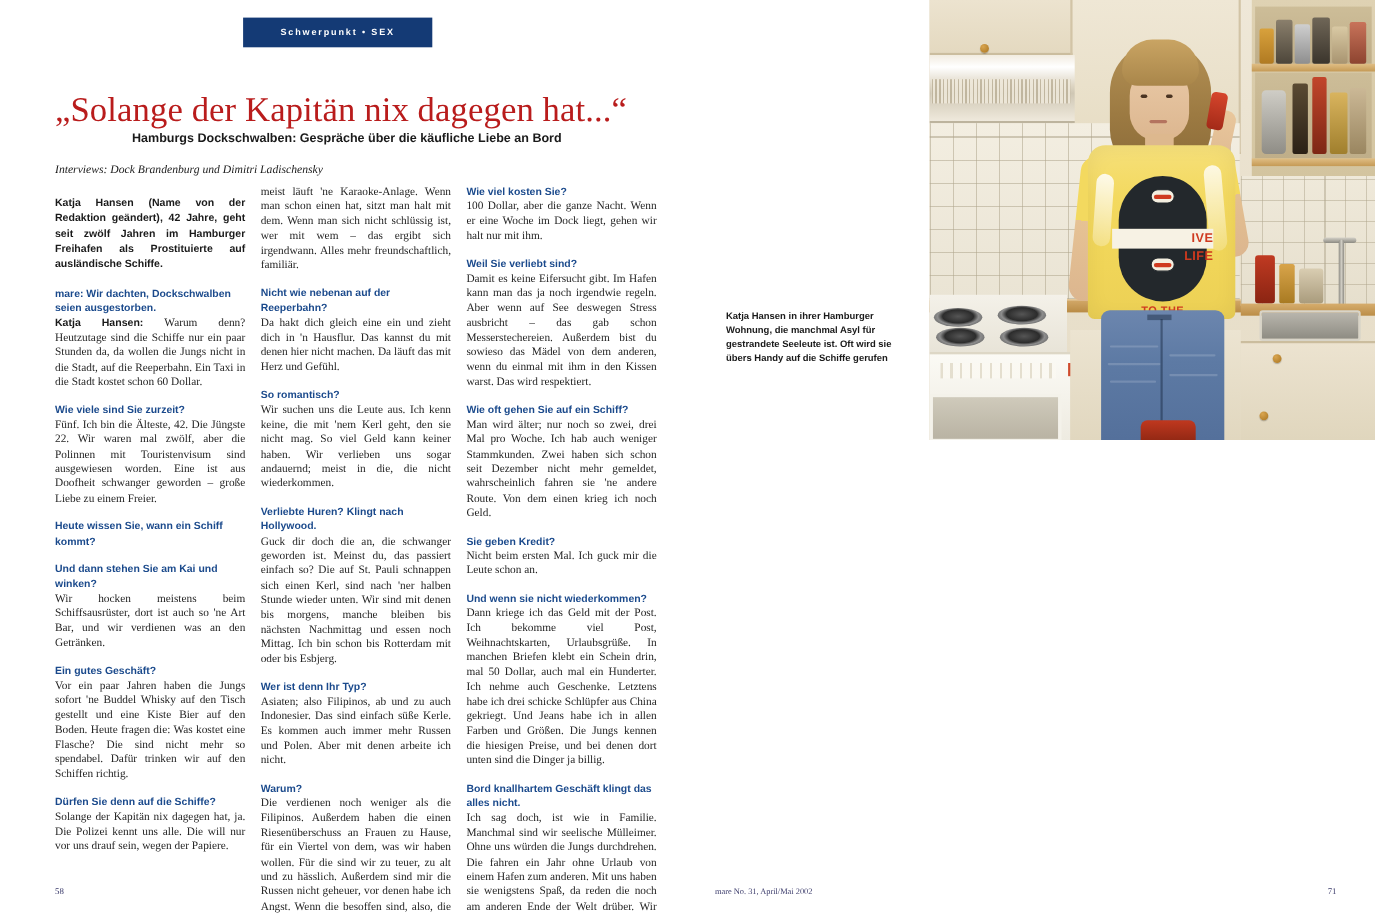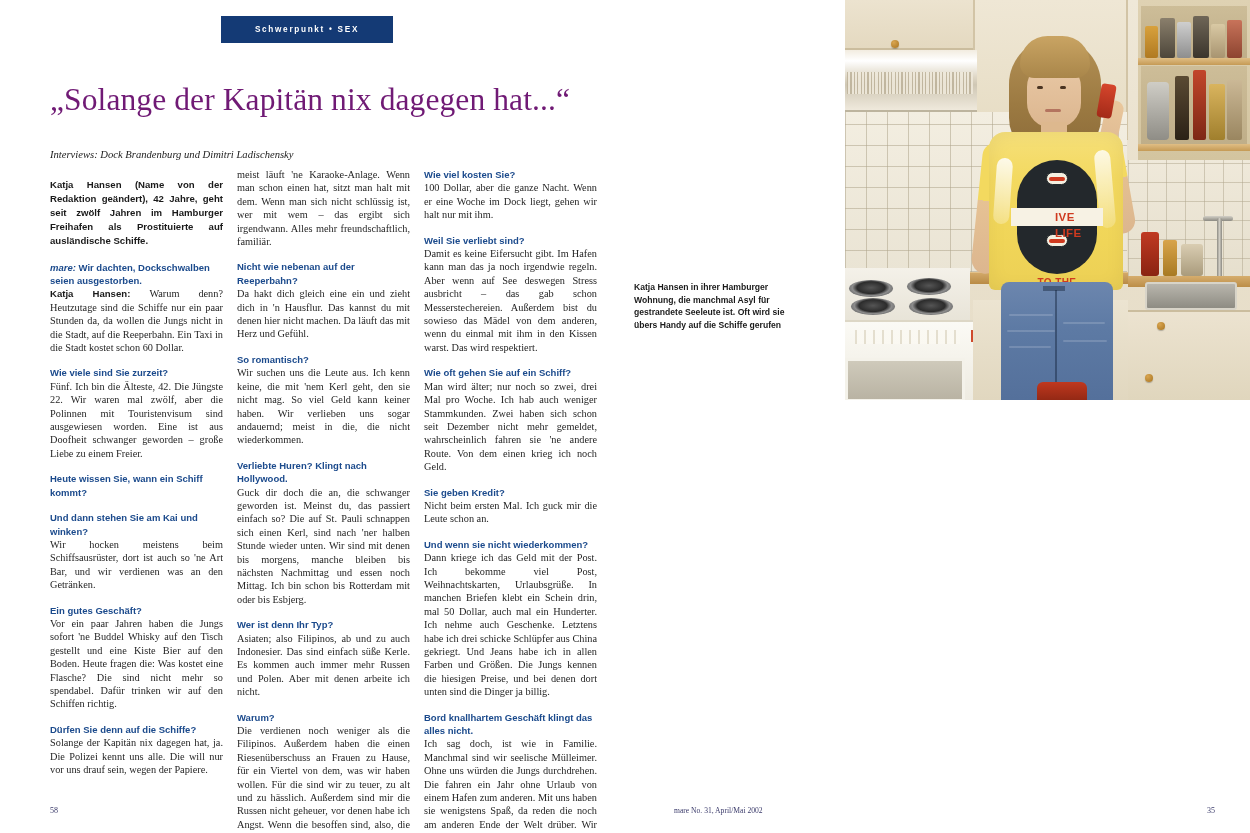--- a/index.html
+++ b/index.html
@@ -31,21 +31,21 @@
     font-size: 8.2px;
     font-weight: bold;
     letter-spacing: 1.7px;
   }
   .headline {
     position: absolute;
     left: 50px; top: 82px; width: 562px;
     font-family: "Liberation Serif", serif;
     font-size: 31.5px;
     font-weight: normal;
-    color: #701a75;
+    color: #b91c1c;
     letter-spacing: 0.1px;
     white-space: nowrap;
   }
   .subhead {
     position: absolute;
     left: 120px; top: 120px; width: 500px;
     font-size: 11.4px;
     font-weight: bold;
     color: #1a1a1a;
     text-align: left;
@@ -87,21 +87,20 @@
     color: #1b4a8c;
     line-height: 13.4px;
     margin-top: 12px;
     margin-bottom: 0px;
   }
   .q:first-child { margin-top: 0; }
   .q.lead { color: #1b4a8c; }
   .q .mare-mark {
     font-weight: bold;
     color: #1b4a8c;
-    font-style: italic;
   }
   .a {
     font-family: "Liberation Serif", serif;
     font-size: 10.3px;
     color: #1f1f1f;
     line-height: 13.4px;
     text-align: justify;
     margin: 0;
     -webkit-hyphens: auto; hyphens: auto;
   }
@@ -120,39 +119,38 @@
   }
   .photo-frame {
     position: absolute;
     left: 225px; top: 0px;
     width: 405px; height: 400px;
     overflow: hidden;
     background: #e8e0cf;
   }
   .caption {
     position: absolute;
-    left: 14px; top: 281px;
+    left: 40px; top: 281px;
     width: 176px;
     font-size: 8.6px;
     font-weight: bold;
     color: #1a1a1a;
     line-height: 12.6px;
   }
 
   
   .footer-left-page {
     position: absolute; left: 50px; top: 806px;
     font-size: 8px; color: #3a3a6a;
     font-family: "Liberation Serif", serif;
   }
   .footer-right-credit {
     position: absolute; left: 30px; top: 806px;
     font-size: 7.6px; color: #3a3a6a;
     font-family: "Liberation Serif", serif;
-    margin-left: 24px;
   }
   .footer-right-page {
     position: absolute; right: 35px; top: 806px;
     font-size: 8px; color: #3a3a6a;
     font-family: "Liberation Serif", serif;
   }
 
   
   .ph { position: absolute; }
   .photo-bg {
@@ -334,21 +332,21 @@
     border-radius: 0 0 40px 40px;
     background: #23282c;
   }
   .print-band {
     position:absolute; left:46px; top:170px; width:92px; height:18px;
     background:#f7f2e4;
   }
   .print-text {
     position:absolute; left:46px; top:171px; width:92px; height:16px;
     color:#cf3a1f; font-weight:bold; font-size:11.5px;
-    text-align:left; line-height:16px; letter-spacing:.4px;
+    text-align:right; line-height:16px; letter-spacing:.4px;
     font-family:"Liberation Sans", sans-serif;
     padding-left:44px;
   }
   .print-text2 {
     position:absolute; left:52px; top:238px; width:80px; height:14px;
     color:#cf3a1f; font-weight:bold; font-size:10px;
     text-align:center; line-height:14px; letter-spacing:.4px;
   }
   .logo-pill {
     position:absolute; width:22px; height:13px; border-radius:7px;
@@ -417,20 +415,21 @@
 
 <div class="spread">
 
   <div class="page-left">
 
     <div class="kicker-bar">
       <span>Schwerpunkt • SEX</span>
     </div>
 
     <div class="headline">„Solange der Kapitän nix dagegen hat...“</div>
+    <div class="subhead">Hamburgs Dockschwalben: Gespräche über die käufliche Liebe an Bord</div>
     <div class="byline">Interviews: Dock Brandenburg und Dimitri Ladischensky</div>
 
     <div class="cols-left">
 
       <div class="col">
         <p class="intro">Katja Hansen (Name von der Redaktion geändert), 42 Jahre, geht seit zwölf Jahren im Hamburger Freihafen als Prostituierte auf ausländische Schiffe.</p>
 
         <div class="q lead"><span class="mare-mark">mare: </span><span>Wir dachten, Dockschwalben seien ausgestorben.</span></div>
         <p class="a"><span class="name-bold">Katja Hansen: </span><span>Warum denn? Heutzutage sind die Schiffe nur ein paar Stunden da, da wollen die Jungs nicht in die Stadt, auf die Reeperbahn. Ein Taxi in die Stadt kostet schon 60 Dollar.</span></p>
 
@@ -593,15 +592,15 @@
         <div class="jeans-wrinkle" style="left:44px;top:308px;width:42px"></div>
         <div class="jeans-wrinkle" style="left:98px;top:284px;width:42px"></div>
         <div class="jeans-wrinkle" style="left:98px;top:302px;width:44px"></div>
         <div class="stool"></div>
       </div>
     </div>
 
     <div class="caption">Katja Hansen in ihrer Hamburger Wohnung, die manchmal Asyl für gestrandete Seeleute ist. Oft wird sie übers Handy auf die Schiffe gerufen</div>
 
     <div class="footer-right-credit">mare No. 31, April/Mai 2002</div>
-    <div class="footer-right-page">35</div>
+    <div class="footer-right-page">71</div>
   </div>
 </div>
 
 </body></html>

